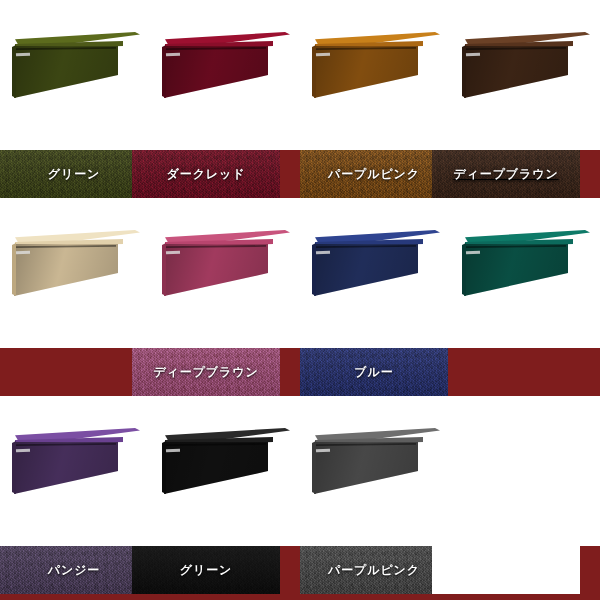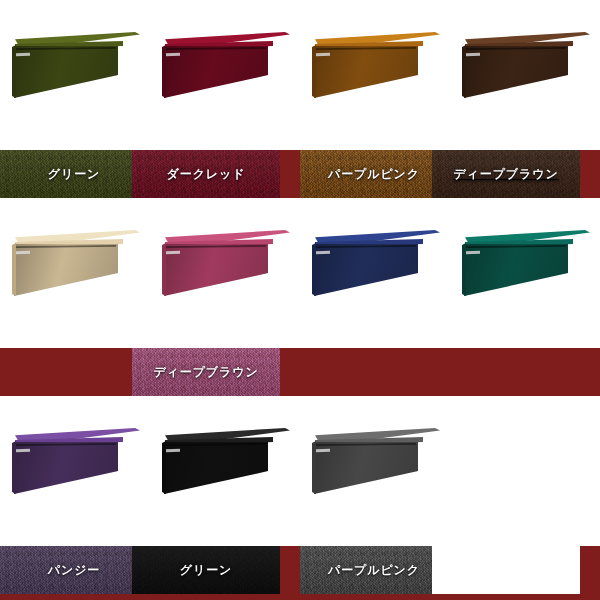--- a/index.html
+++ b/index.html
@@ -256,20 +256,26 @@
 
     </div>
 
     <div class="swatches">
       <div class="swatch c1" id="sw5" style="--bg: #9b4f77;">
         <div class="sw-base"></div>
         <div class="sw-tex"></div>
         <div class="sw-vig"></div>
         <span class="sw-label">ディープブラウン</span>
       </div>
+      <div class="swatch c2" id="sw6" style="--bg: #27316e;">
+        <div class="sw-base"></div>
+        <div class="sw-tex"></div>
+        <div class="sw-vig"></div>
+        <span class="sw-label">ブルー</span>
+      </div>
     </div>
   </div>
 
   <div class="row row-2">
     <div class="photos">
 
       <div class="photo-cell c0">
         <div class="shelf" id="sh8" style="--tc: #7b4fa3; --lc: #6a4190; --fc: #4a3160; --sc: #372447;">
           <div class="top"></div>
           <div class="lip"></div>

